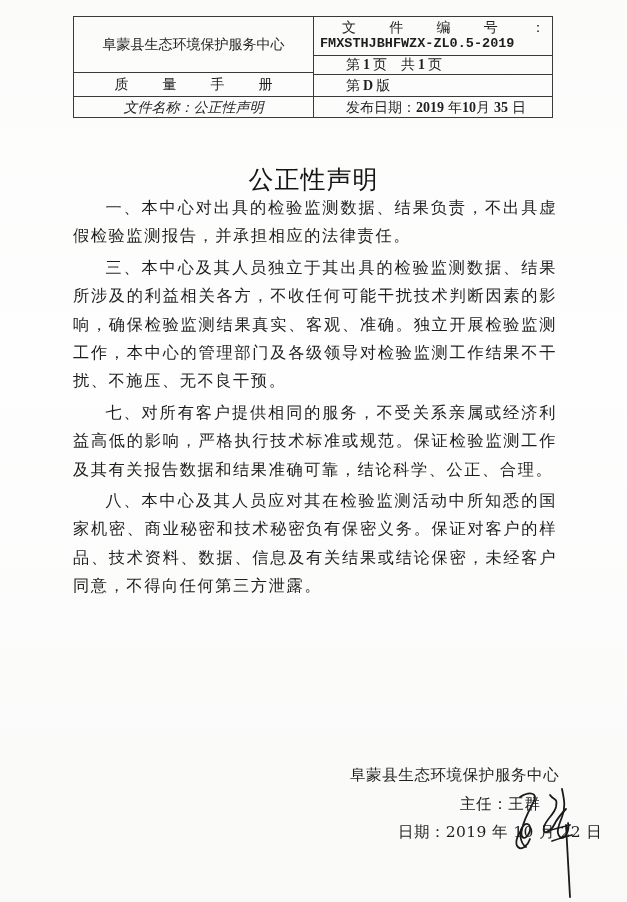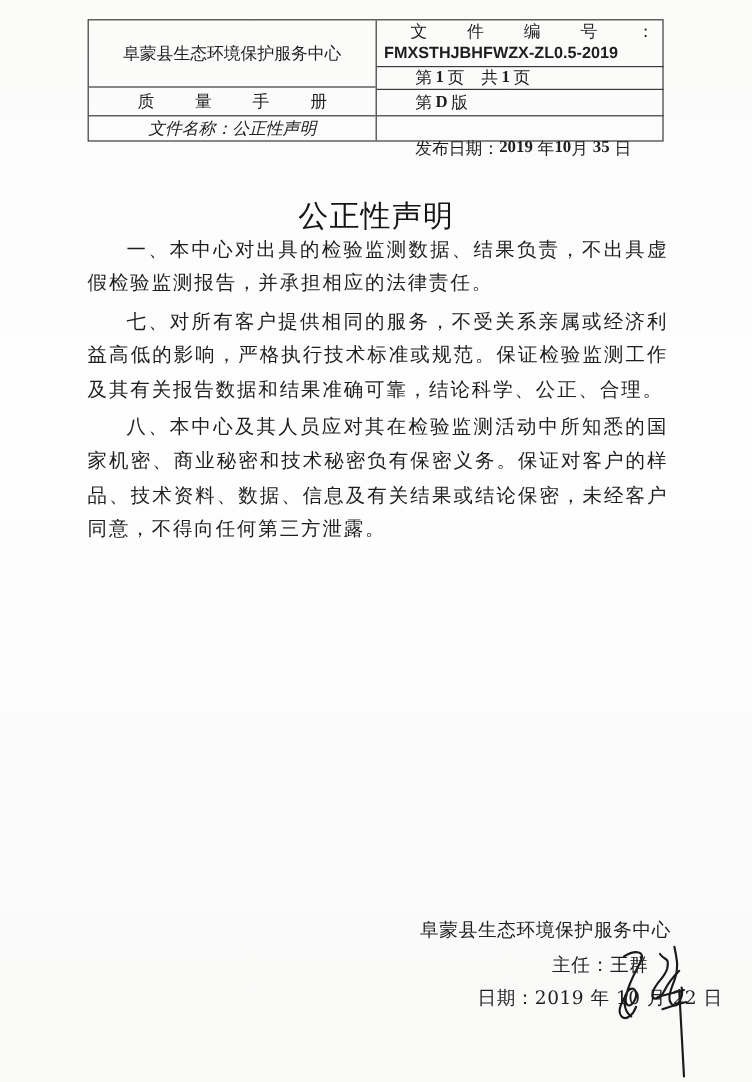--- a/index.html
+++ b/index.html
@@ -52,21 +52,21 @@
     left: 240px; top: 0; width: 239px; height: 38px;
     font-size: 14px;
   }
   .code-label {
     position: absolute; left: 28px; right: 8px; top: 2px;
     display: flex; justify-content: space-between;
     font-size: 14px; line-height: 16px;
   }
   .code-value {
     position: absolute; left: 6px; top: 19px;
-    font-family: Liberation Sans, sans-serif;
+    font-family: Liberation Mono, monospace;
     font-weight: bold;
     font-size: 13.5px;
     letter-spacing: 0px;
   }
   .bold-num { font-family: "Liberation Serif", serif; font-weight: bold; }
 
   
   .doc-title {
     position: absolute;
     left: 0; right: 0;
@@ -154,35 +154,36 @@
     <span class="bold-num" style="margin:0 3px;">1</span>
     <span>页　共</span>
     <span class="bold-num" style="margin:0 3px;">1</span>
     <span>页</span>
   </div>
   <div class="cell left" style="left:240px;top:58px;width:239px;height:21px;padding-left:32px;">
     <span>第</span>
     <span class="bold-num" style="margin:0 3px;">D</span>
     <span>版</span>
   </div>
-  <div class="cell left" style="left:240px;top:96px;width:239px;height:21px;padding-left:32px;">
+  <div class="cell left" style="left:240px;top:80px;width:239px;height:21px;padding-left:32px;">
     <span>发布日期：</span>
     <span class="bold-num" style="margin:0 4px 0 0;text-align:right;">2019</span>
     <span>年</span>
     <span class="bold-num" style="margin:0 0;">10</span>
     <span>月</span>
     <span class="bold-num" style="margin:0 4px;">35</span>
     <span>日</span>
   </div>
 </div>
 
 <div class="doc-title">公正性声明</div>
 
 <div class="doc-body">
   <p class="para">一、本中心对出具的检验监测数据、结果负责，不出具虚假检验监测报告，并承担相应的法律责任。</p>
+  <p class="para">三、本中心及其人员独立于其出具的检验监测数据、结果所涉及的利益相关各方，不收任何可能干扰技术判断因素的影响，确保检验监测结果真实、客观、准确。独立开展检验监测工作，本中心的管理部门及各级领导对检验监测工作结果不干扰、不施压、无不良干预。</p>
   <p class="para">七、对所有客户提供相同的服务，不受关系亲属或经济利益高低的影响，严格执行技术标准或规范。保证检验监测工作及其有关报告数据和结果准确可靠，结论科学、公正、合理。</p>
   <p class="para">八、本中心及其人员应对其在检验监测活动中所知悉的国家机密、商业秘密和技术秘密负有保密义务。保证对客户的样品、技术资料、数据、信息及有关结果或结论保密，未经客户同意，不得向任何第三方泄露。</p>
 
 </div>
 
 <div class="sig-org">阜蒙县生态环境保护服务中心</div>
 <div class="sig-director">主任：王群</div>
 <div class="sig-date">日期：2019 年 10 月 22 日</div>
 
 <svg class="signature" viewBox="0 0 90 117">

